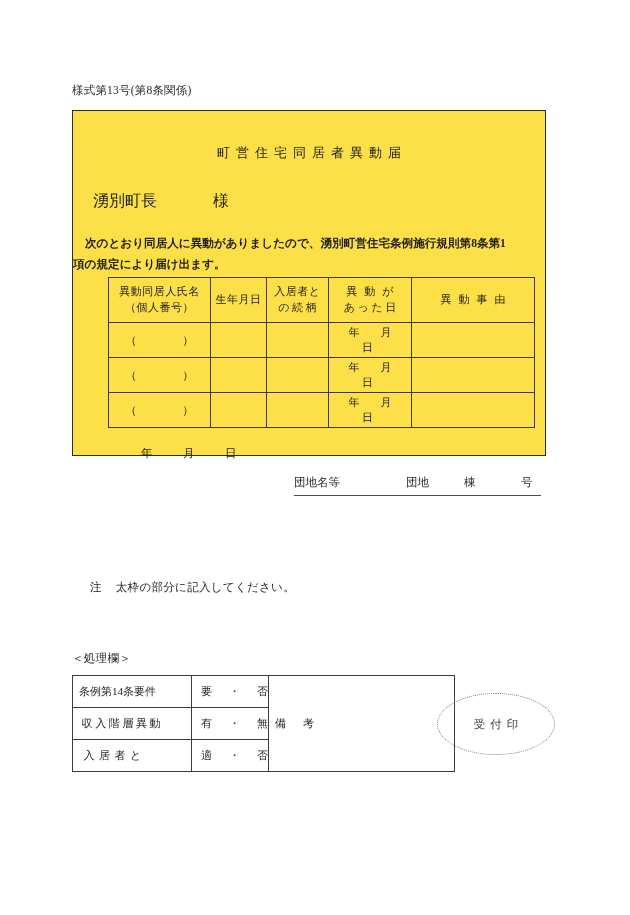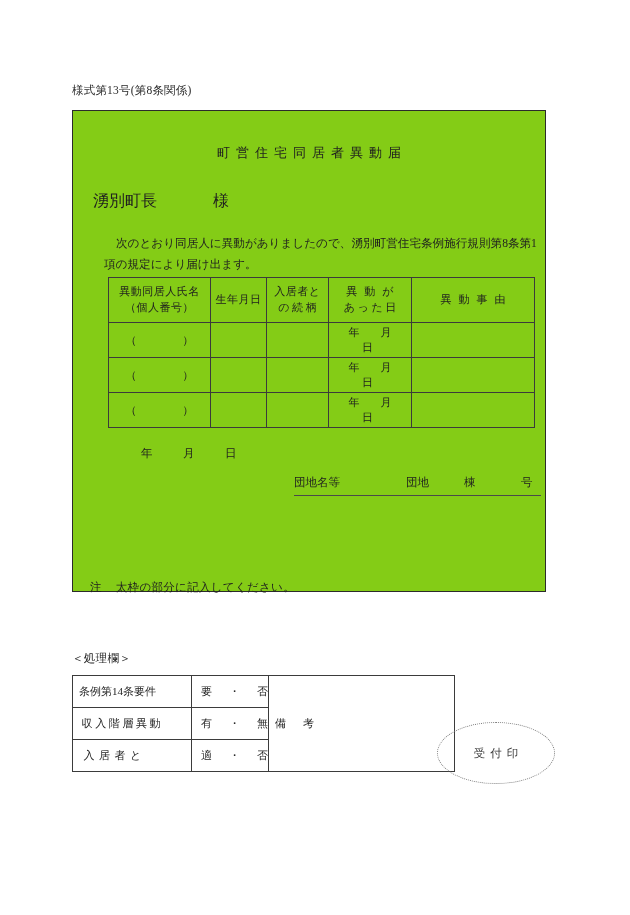--- a/index.html
+++ b/index.html
@@ -33,24 +33,24 @@
     white-space: nowrap;
     color: #2a2a2a;
   }
 
   
   .main-box {
     position: absolute;
     left: 72px;
     top: 110px;
     width: 474px;
-    height: 482px;
+    height: 346px;
     border: 1.6px solid #2b2b2b;
     box-sizing: border-box;
-    background: #84cc16;
+    background: #fde047;
   }
 
   .doc-title {
     position: absolute;
     left: 0;
     right: 0;
     top: 33px;
     text-align: center;
     font-size: 13px;
     letter-spacing: 6px;
@@ -67,27 +67,28 @@
     white-space: nowrap;
     color: #1f1f1f;
   }
   .addressee .sama {
     display: inline-block;
     margin-left: 56px;
   }
 
   .body-text {
     position: absolute;
-    left: 31px;
+    left: 0;
     top: 122px;
     width: 442px;
     font-size: 11.6px;
     line-height: 1.85;
     color: #1f1f1f;
     text-indent: 12px;
+    font-weight: bold;
   }
 
   
   .data-table {
     position: absolute;
     left: 35px;
     top: 166px;
     width: 426px;
     border-collapse: collapse;
     table-layout: fixed;
@@ -231,21 +232,21 @@
   .proc-label span { display:inline-block; }
   .proc-choice { width: 64px; text-align: center; white-space: nowrap; }
   .proc-choice span { display:inline-block; letter-spacing: 3px; text-indent: 3px; }
   .proc-remark { width: 173px; vertical-align: top; padding-top: 6px; }
   .proc-remark span { letter-spacing: 3px; }
 
   
   .stamp-oval {
     position: absolute;
     left: 437px;
-    top: 722px;
+    top: 693px;
     width: 118px;
     height: 62px;
     border: 1.5px dotted #7c7c7c;
     border-radius: 50%;
     box-sizing: border-box;
     font-family: Liberation Serif, serif;
   }
   .stamp-oval .stamp-text {
     position: absolute;
     left: 0; right: 0;

